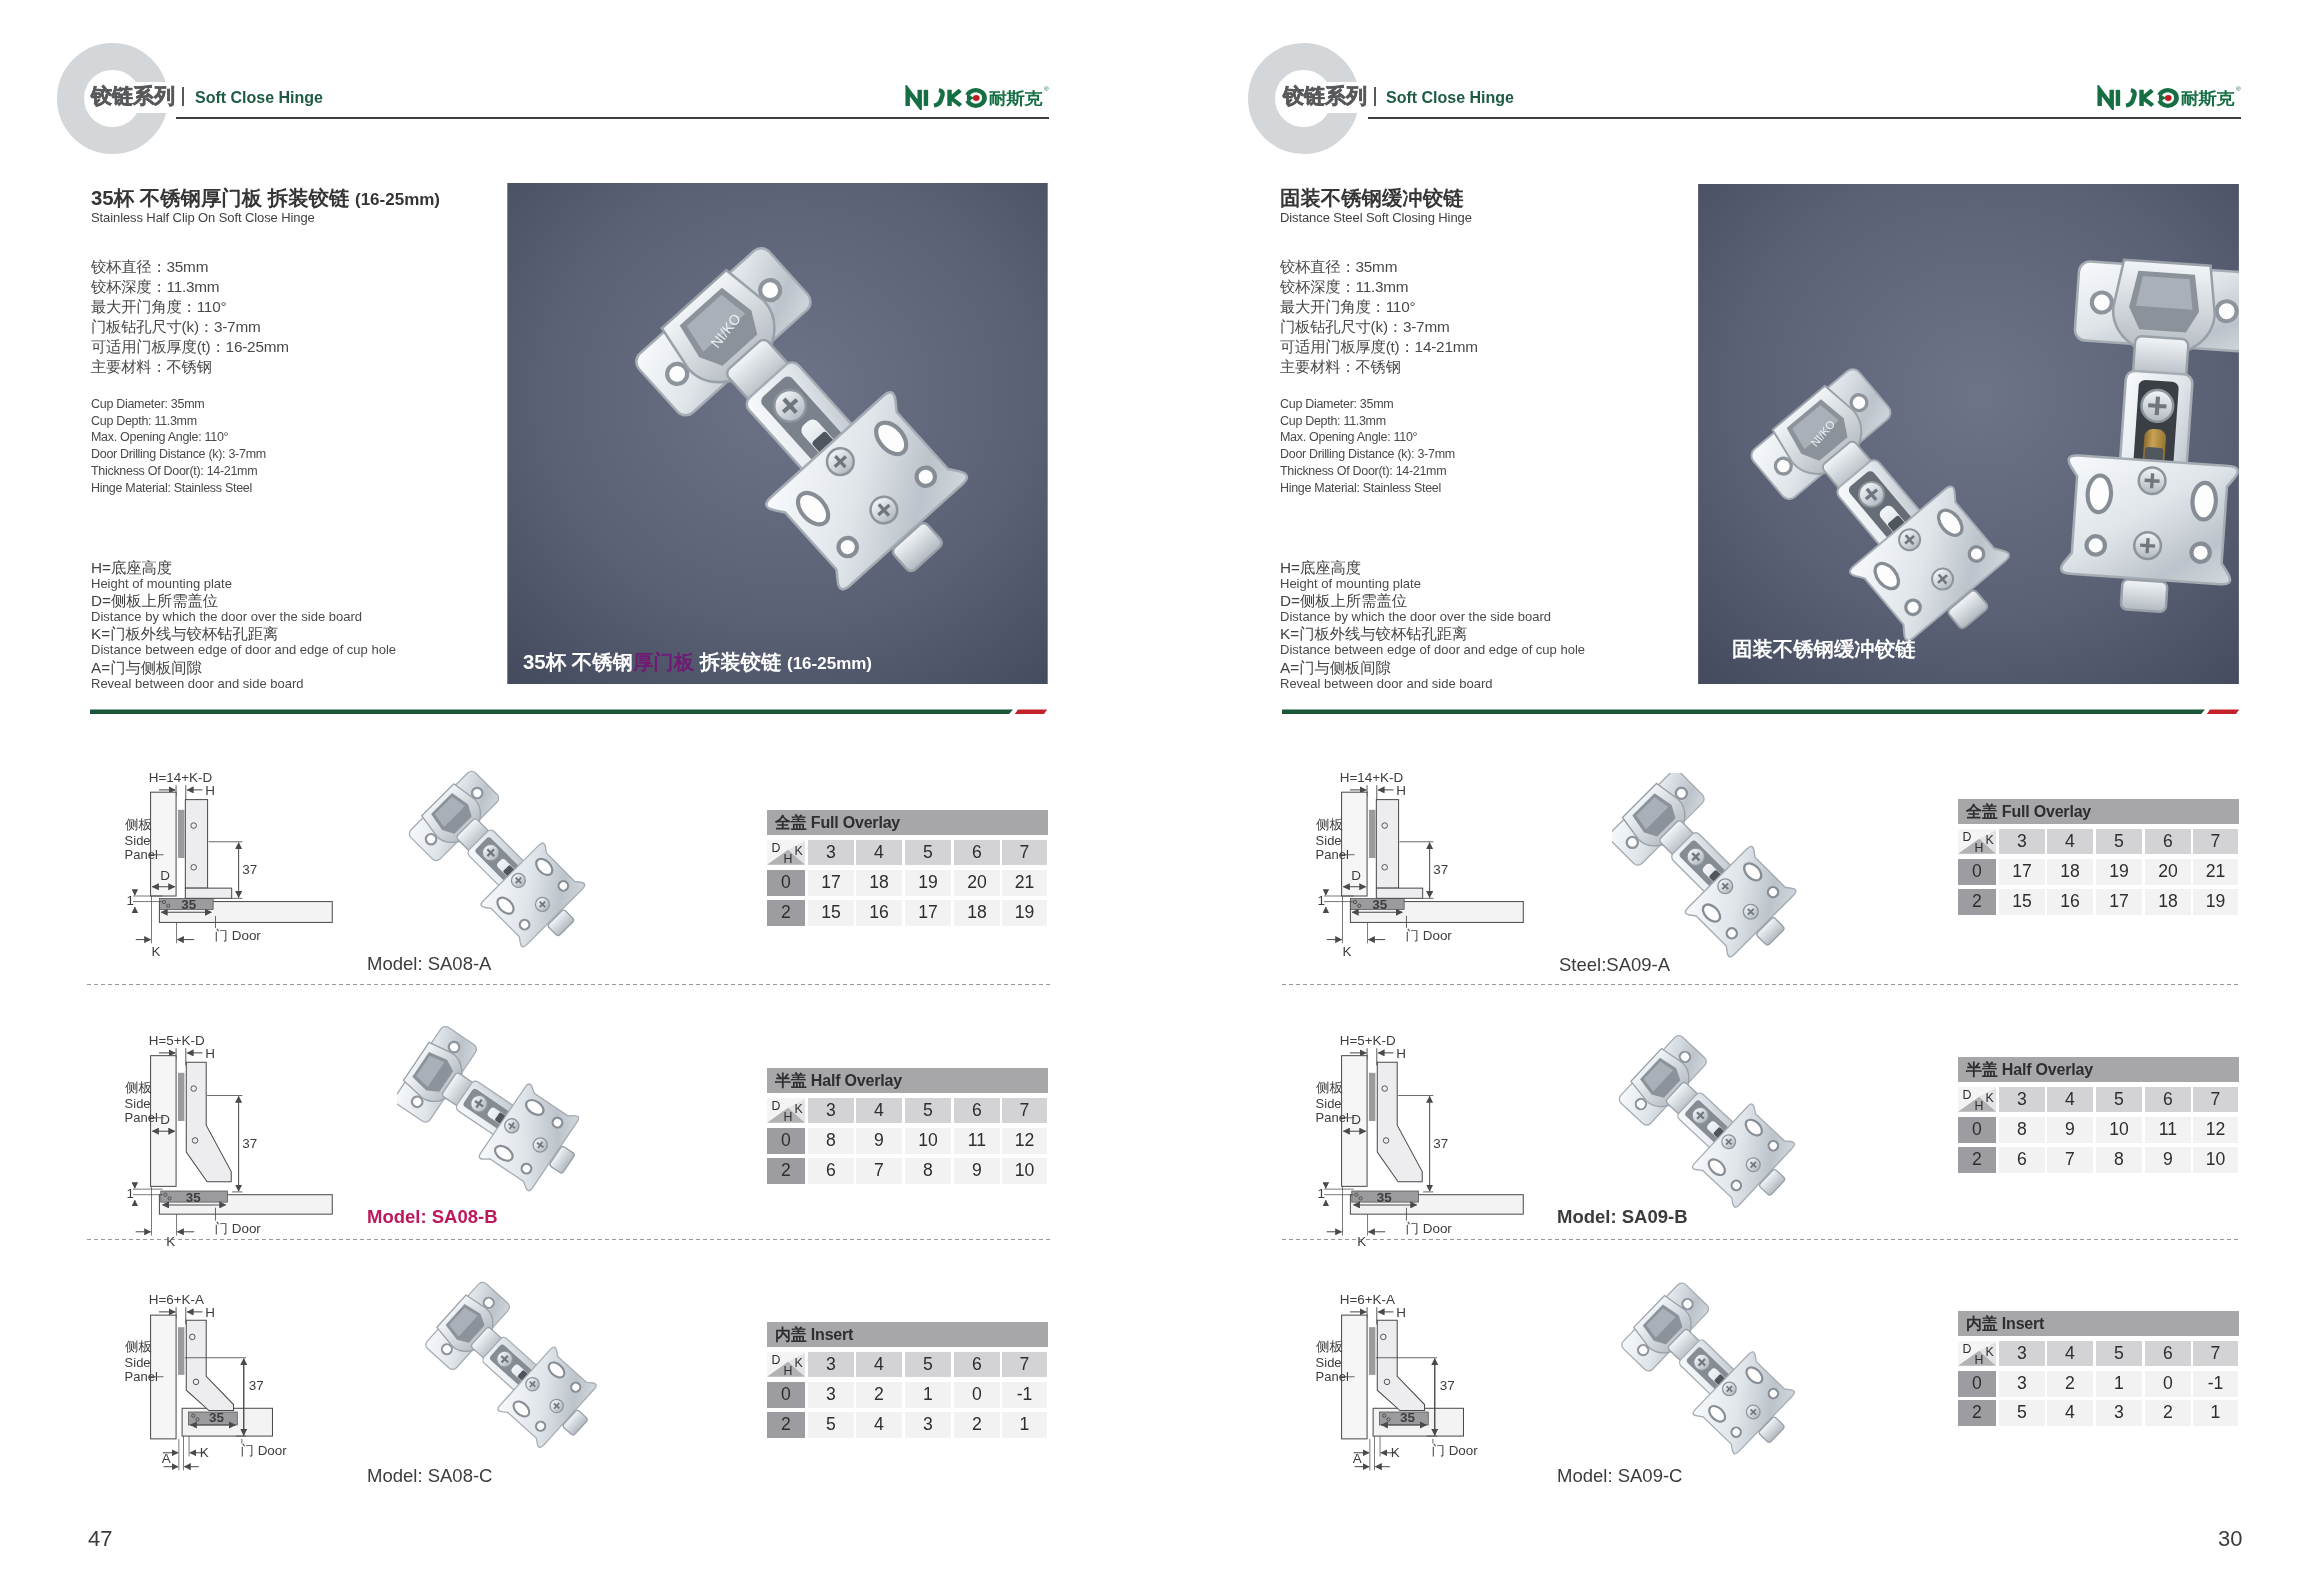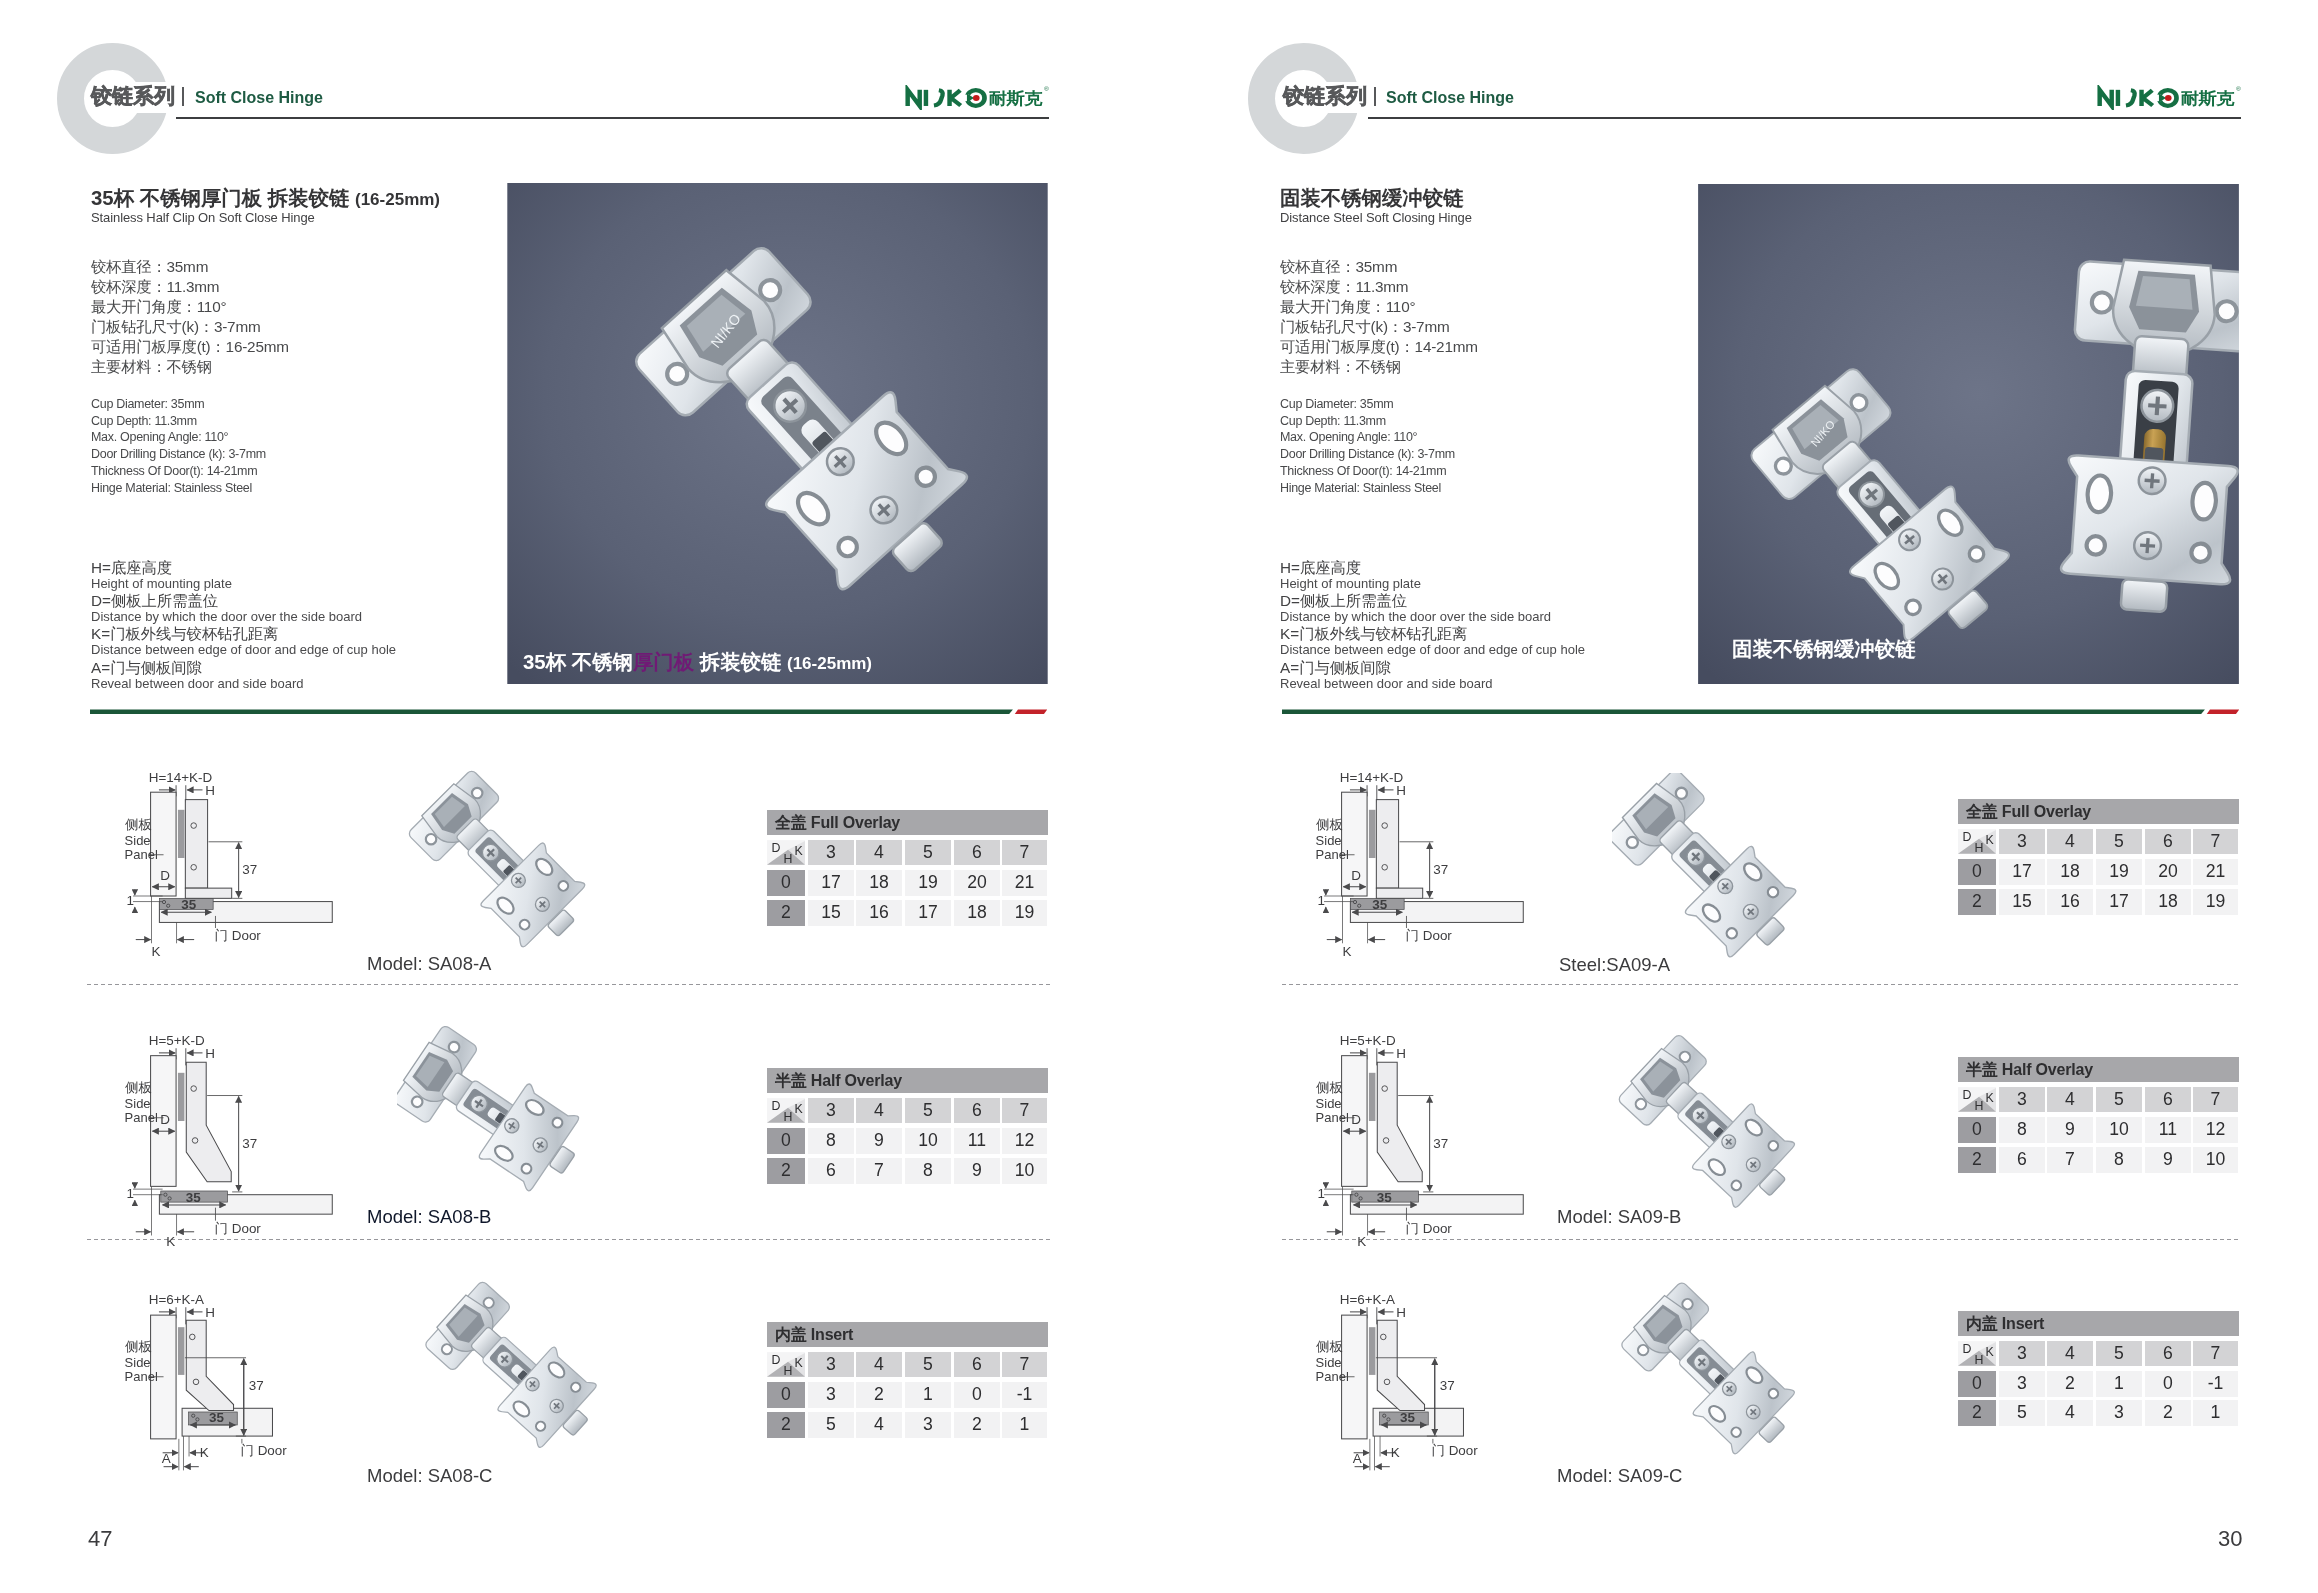--- a/index.html
+++ b/index.html
@@ -1085,26 +1085,26 @@
 <circle cx="0" cy="42" r="16" fill="url(#m248C)" stroke="#8d949b" stroke-width="3"></circle>
 <path d="M-9 42 h18 M0 33 v18" stroke="#70767d" stroke-width="4"></path>
 <circle cx="0" cy="120" r="16" fill="url(#m248C)" stroke="#8d949b" stroke-width="3"></circle>
 <path d="M-9 120 h18 M0 111 v18" stroke="#70767d" stroke-width="4"></path>
 <rect x="-27" y="162" width="54" height="36" rx="7" fill="url(#m248C)" stroke="#99a0a7" stroke-width="3"></rect>
 </g>
     </svg>
 
 <div style="position:absolute;left:367px;top:953px;font-size:18.5px;color:#3b3b3d;font-weight:normal;line-height:1.18;white-space:nowrap;">Model: SA08-A</div>
 
-<div style="position:absolute;left:367px;top:1206px;font-size:18.5px;color:#0f172a;font-weight:normal;line-height:1.18;white-space:nowrap;">Model: SA08-B</div>
+<div style="position:absolute;left:367px;top:1206px;font-size:18.5px;color:#be185d;font-weight:bold;line-height:1.18;white-space:nowrap;">Model: SA08-B</div>
 
 <div style="position:absolute;left:367px;top:1465px;font-size:18.5px;color:#3b3b3d;font-weight:normal;line-height:1.18;white-space:nowrap;">Model: SA08-C</div>
 
 <div style="position:absolute;left:1559px;top:954px;font-size:18.5px;color:#3b3b3d;font-weight:normal;line-height:1.18;white-space:nowrap;">Steel:SA09-A</div>
 
-<div style="position:absolute;left:1557px;top:1206px;font-size:18.5px;color:#3b3b3d;font-weight:normal;line-height:1.18;white-space:nowrap;">Model: SA09-B</div>
+<div style="position:absolute;left:1557px;top:1206px;font-size:18.5px;color:#3b3b3d;font-weight:bold;line-height:1.18;white-space:nowrap;">Model: SA09-B</div>
 
 <div style="position:absolute;left:1557px;top:1465px;font-size:18.5px;color:#3b3b3d;font-weight:normal;line-height:1.18;white-space:nowrap;">Model: SA09-C</div>
 
 <div style="position:absolute;left:88px;top:1526px;font-size:22px;color:#3b3b3d;font-weight:normal;line-height:1.18;white-space:nowrap;">47</div>
 
 <div style="position:absolute;left:2218px;top:1526px;font-size:22px;color:#3b3b3d;font-weight:normal;line-height:1.18;white-space:nowrap;">30</div>
 </div>
 
 </body></html>

